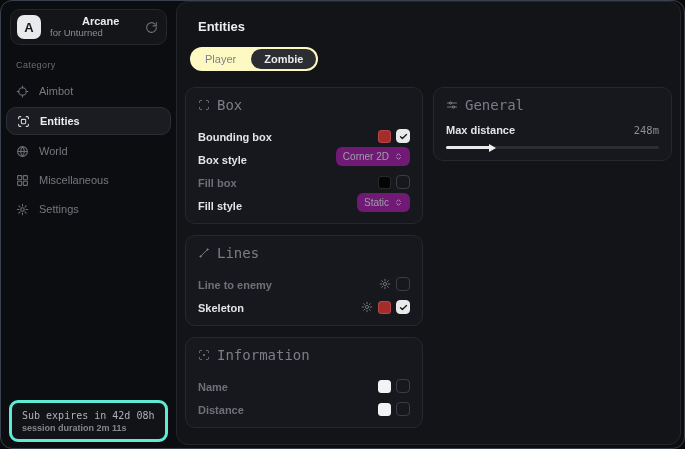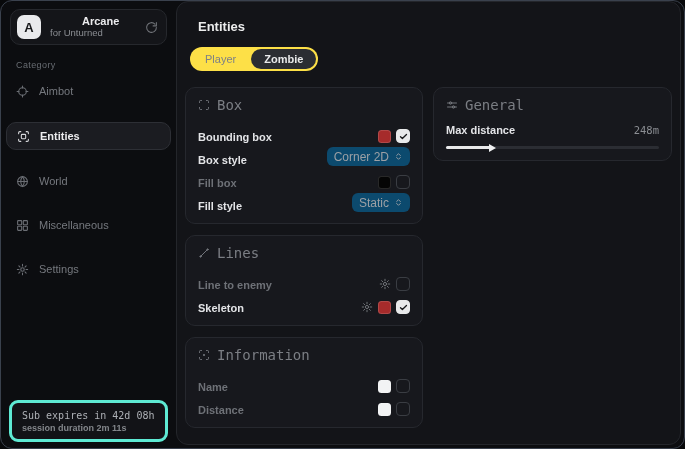--- a/index.html
+++ b/index.html
@@ -16,21 +16,21 @@
   }
   .logo {
     width:24px; height:24px; border-radius:7px; background:#e9eaec; color:#17181a;
     font-weight:bold; font-size:13px; display:flex; align-items:center; justify-content:center;
   }
   .brand-text { flex:1; line-height:1.15; }
   .brand-title { font-size:11px; font-weight:bold; color:#ececee;margin-left:32px; }
   .brand-sub { font-size:9.5px; color:#8b8e93; }
   .refresh { color:#6f7277; display:flex; }
   .category { margin:15px 0 7px 15px; font-size:9px; color:#686c72; letter-spacing:.4px; }
-  .nav { display:flex; flex-direction:column; gap:16px; }
+  .nav { display:flex; flex-direction:column; gap:1px; }
   .nav-item {
     height:28px; display:flex; align-items:center; gap:10px; padding-left:15px;
     font-size:11px; color:#75787e; cursor:pointer;
   }
   .nav-item .nicon { display:flex; color:#6b6e74; }
   .nav-item.active {
     margin:1px 5px; padding-left:10px; height:28px;
     background:#1b1c21; border:1px solid #2d2f35; border-radius:10px;
     color:#ececee; font-weight:bold;
   }
@@ -40,21 +40,21 @@
     background:#121317; border:3px solid #5eead4; border-radius:9px; padding:7px 10px 6px;
   }
   .side-footer .l1 { font-family:"DejaVu Sans Mono", monospace; font-size:10px; color:#aeb1b6; white-space:nowrap; }
   .side-footer .l2 { margin-top:2px; font-size:9px; font-weight:bold; color:#83868b; }
   
   .main {
     position:absolute; left:175px; top:0; right:3px; bottom:3px;
     background:#131418; border:1px solid #24262b; border-radius:12px;
   }
   .page-title { padding:17px 0 0 21px; font-size:13px; font-weight:bold; color:#eceded; }
-  .tabs { margin:13px 0 0 13px; display:inline-flex; background:#fde047; border-radius:14px; padding:2px; gap:2px; }
+  .tabs { margin:13px 0 0 13px; display:inline-flex; background:#fef9c3; border-radius:14px; padding:2px; gap:2px; }
   .tab { padding:4px 13px; border-radius:12px; font-size:11px; color:#7d8086; cursor:pointer; }
   .tab.active { background:#2b2d32; color:#e9eaeb; font-weight:bold; }
   .content { display:flex; align-items:flex-start; gap:10px; padding:16px 8px 0 8px; }
   .col-left { width:239px; display:flex; flex-direction:column; gap:11px; }
   .col-right { width:240px; }
   .card { background:#17181d; border:1px solid #26282e; border-radius:10px; padding:9px 12px 11px; }
   .card-head {
     display:flex; align-items:center; gap:7px; color:#7b7e84;
     font-family:"DejaVu Sans Mono", monospace; font-size:14px; margin-bottom:7px;
   }
@@ -64,21 +64,21 @@
   .row .lbl.dim { color:#6e7177; font-weight:bold; }
   .controls { display:flex; align-items:center; gap:5px; }
   .swatch { width:13px; height:13px; border-radius:3.5px; border:1px solid rgba(255,255,255,.14); }
   .checkbox {
     width:14px; height:14px; border-radius:4px; border:1px solid #3a3d43;
     background:transparent; display:flex; align-items:center; justify-content:center; cursor:pointer;
   }
   .checkbox.checked { background:#e8e9ea; border-color:#e8e9ea; color:#17181a; }
   .dropdown {
     height:19px; display:flex; align-items:center; gap:5px; padding:0 7px;
-    background:#0c4a6e; border-radius:6px; font-size:12px; color:#9ca0a5; cursor:pointer;
+    background:#701a75; border-radius:6px; font-size:10px; color:#9ca0a5; cursor:pointer;
   }
   .gear-sm { display:flex; color:#6f7277; cursor:pointer; }
   
   .slider-row { height:20px; display:flex; align-items:center; justify-content:space-between; }
   .slider-val { font-family:"DejaVu Sans Mono", monospace; font-size:10.5px; color:#8b8e93; }
   .slider { position:relative; margin-top:6px; height:3px; background:#2b2d33; border-radius:2px; cursor:pointer; }
   .slider-fill { position:absolute; left:0; top:0; height:3px; background:#e8e9ea; border-radius:2px; }
   .slider-thumb {
     position:absolute; top:50%; transform:translate(-2px,-50%);
     width:0; height:0; border-top:4px solid transparent; border-bottom:4px solid transparent;

